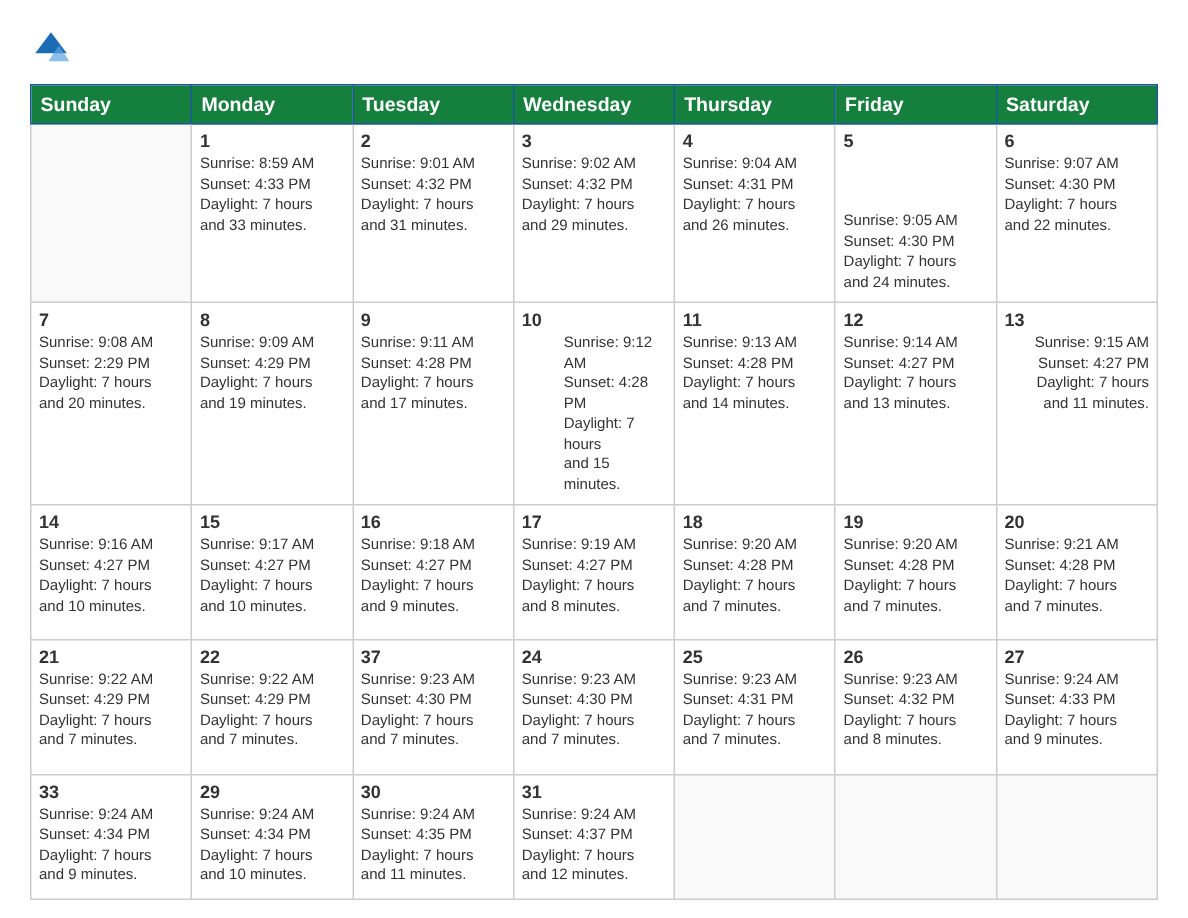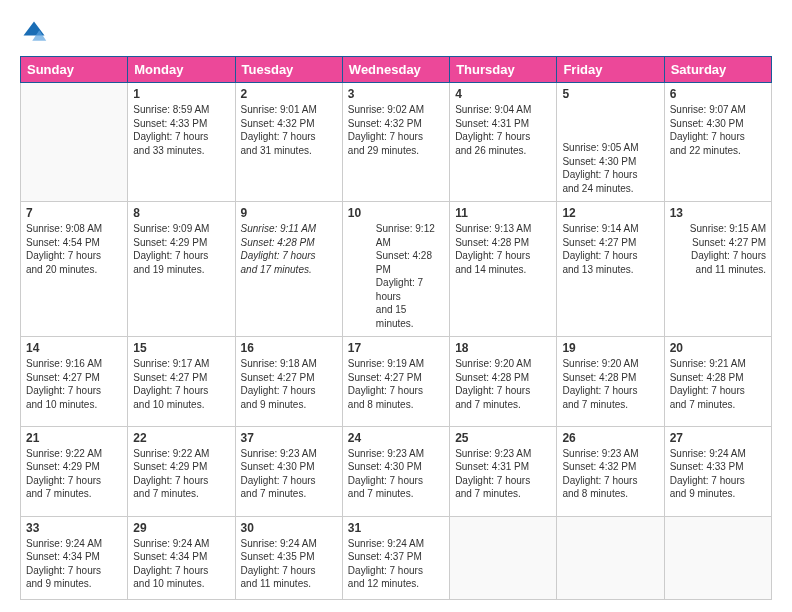--- a/index.html
+++ b/index.html
@@ -61,21 +61,21 @@
       color: #444;
     }
     .calendar {
       flex: 1;
       border: 1px solid #ccc;
       border-collapse: collapse;
       width: 100%;
       table-layout: fixed;
     }
     .calendar th {
-      background: #ec4899;
+      background: #15803d;
       color: #fff;
       text-align: left;
       padding: 5px 6px;
       font-size: 13px;
       font-weight: bold;
       border: 1px solid #1a5a9a;
     }
     .calendar td {
       border: 1px solid #ccc;
       vertical-align: top;
@@ -178,34 +178,34 @@
             <div class="cell-info" style="white-space: pre-line;">Sunrise: 9:07 AM
 Sunset: 4:30 PM
 Daylight: 7 hours
 and 22 minutes.</div>
           </td>
         </tr>
         <tr>
           <td>
             <span class="day-number">7</span>
             <div class="cell-info" style="white-space: pre-line;">Sunrise: 9:08 AM
-Sunset: 4:54 PM
+Sunset: 2:29 PM
 Daylight: 7 hours
 and 20 minutes.</div>
           </td>
           <td>
             <span class="day-number">8</span>
             <div class="cell-info" style="white-space: pre-line;">Sunrise: 9:09 AM
 Sunset: 4:29 PM
 Daylight: 7 hours
 and 19 minutes.</div>
           </td>
           <td>
             <span class="day-number">9</span>
-            <div class="cell-info" style="white-space: pre-line; font-style: italic;">Sunrise: 9:11 AM
+            <div class="cell-info" style="white-space: pre-line;">Sunrise: 9:11 AM
 Sunset: 4:28 PM
 Daylight: 7 hours
 and 17 minutes.</div>
           </td>
           <td>
             <span class="day-number">10</span>
             <div class="cell-info" style="white-space: pre-line; margin-left: 28px;">Sunrise: 9:12 AM
 Sunset: 4:28 PM
 Daylight: 7 hours
 and 15 minutes.</div>

